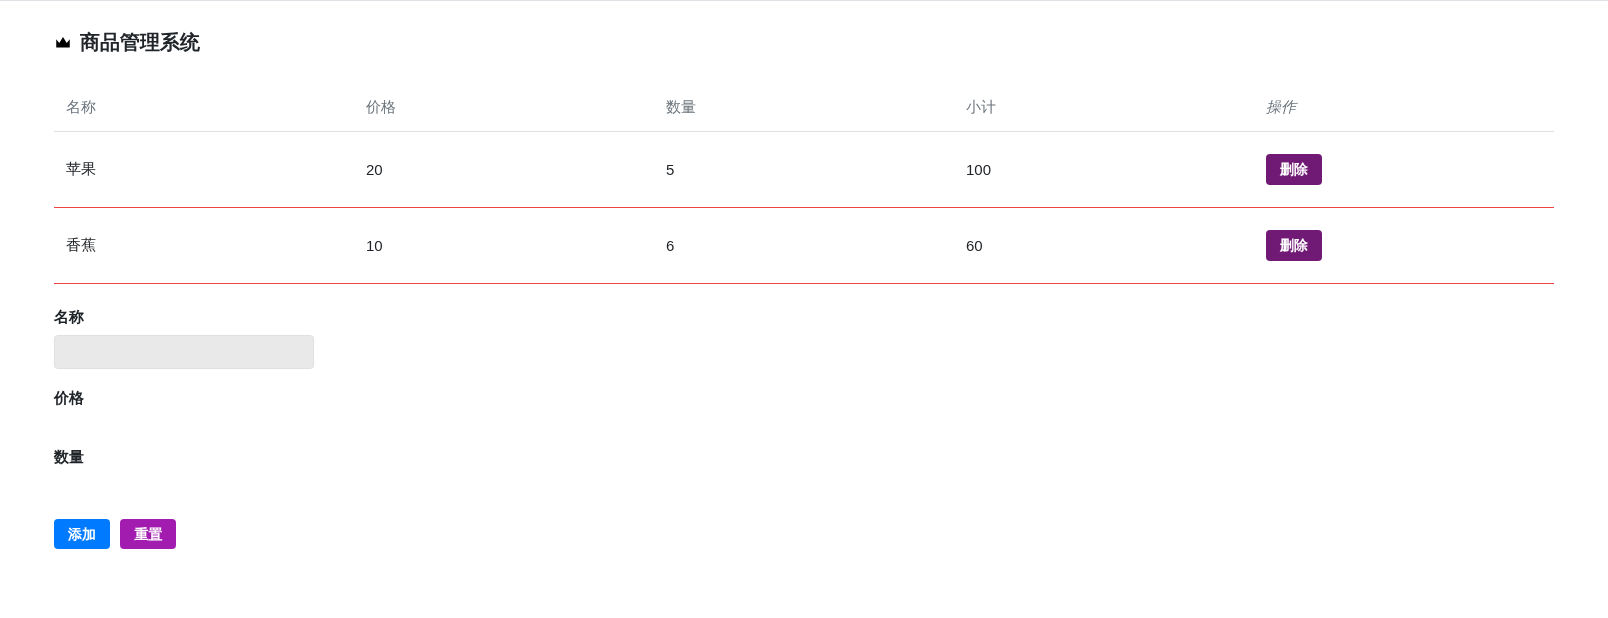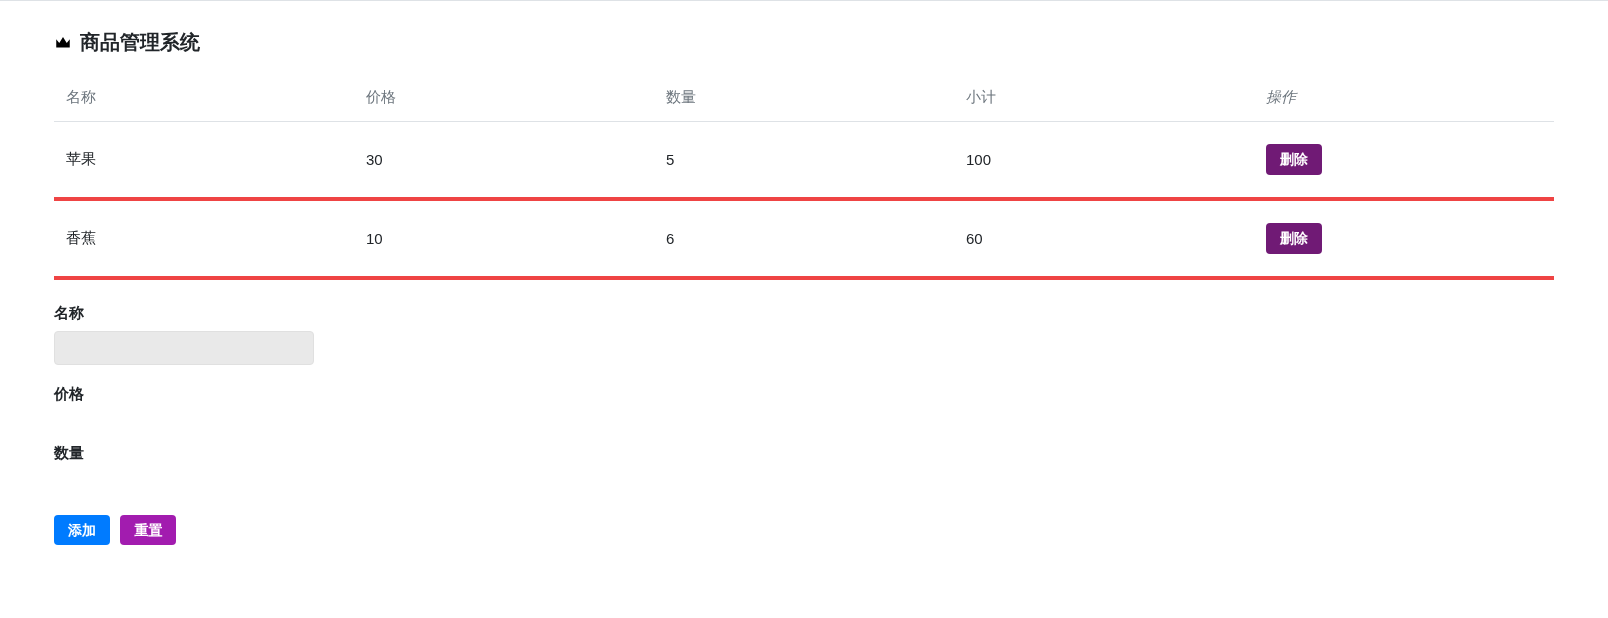--- a/index.html
+++ b/index.html
@@ -17,42 +17,42 @@
   .container {
     max-width: 1500px;
     margin: 0 auto;
     padding: 28px 0 40px 0;
   }
   .page-title {
     display: flex;
     align-items: center;
     font-size: 20px;
     font-weight: 700;
-    margin-bottom: 18px;
+    margin-bottom: 28px;
   }
   .page-title .icon {
     margin-right: 8px;
     display: inline-flex;
   }
   table {
     width: 100%;
     border-collapse: collapse;
     margin-bottom: 24px;
   }
   thead th {
     text-align: left;
     font-weight: 500;
     color: #6c757d;
     padding: 14px 12px;
     border-bottom: 1px solid #dee2e6;
     font-size: 15px;
   }
   tbody td {
     padding: 22px 12px;
-    border-bottom: 4px solid #ef4444;
+    border-bottom: 1px solid #ef4444;
     font-size: 15px;
     vertical-align: middle;
   }
   .col-name   { width: 20%; }
   .col-price  { width: 20%; }
   .col-qty    { width: 20%; }
   .col-sub    { width: 20%; }
   .col-action { width: 20%; font-style: italic; }
   .btn {
     display: inline-block;
@@ -118,21 +118,21 @@
         <th class="col-name">名称</th>
         <th class="col-price">价格</th>
         <th class="col-qty">数量</th>
         <th class="col-sub">小计</th>
         <th class="col-action">操作</th>
       </tr>
     </thead>
     <tbody>
       <tr>
         <td>苹果</td>
-        <td>30</td>
+        <td>20</td>
         <td>5</td>
         <td>100</td>
         <td>
           <button class="btn btn-danger">删除</button>
         </td>
       </tr>
       <tr>
         <td>香蕉</td>
         <td>10</td>
         <td>6</td>

